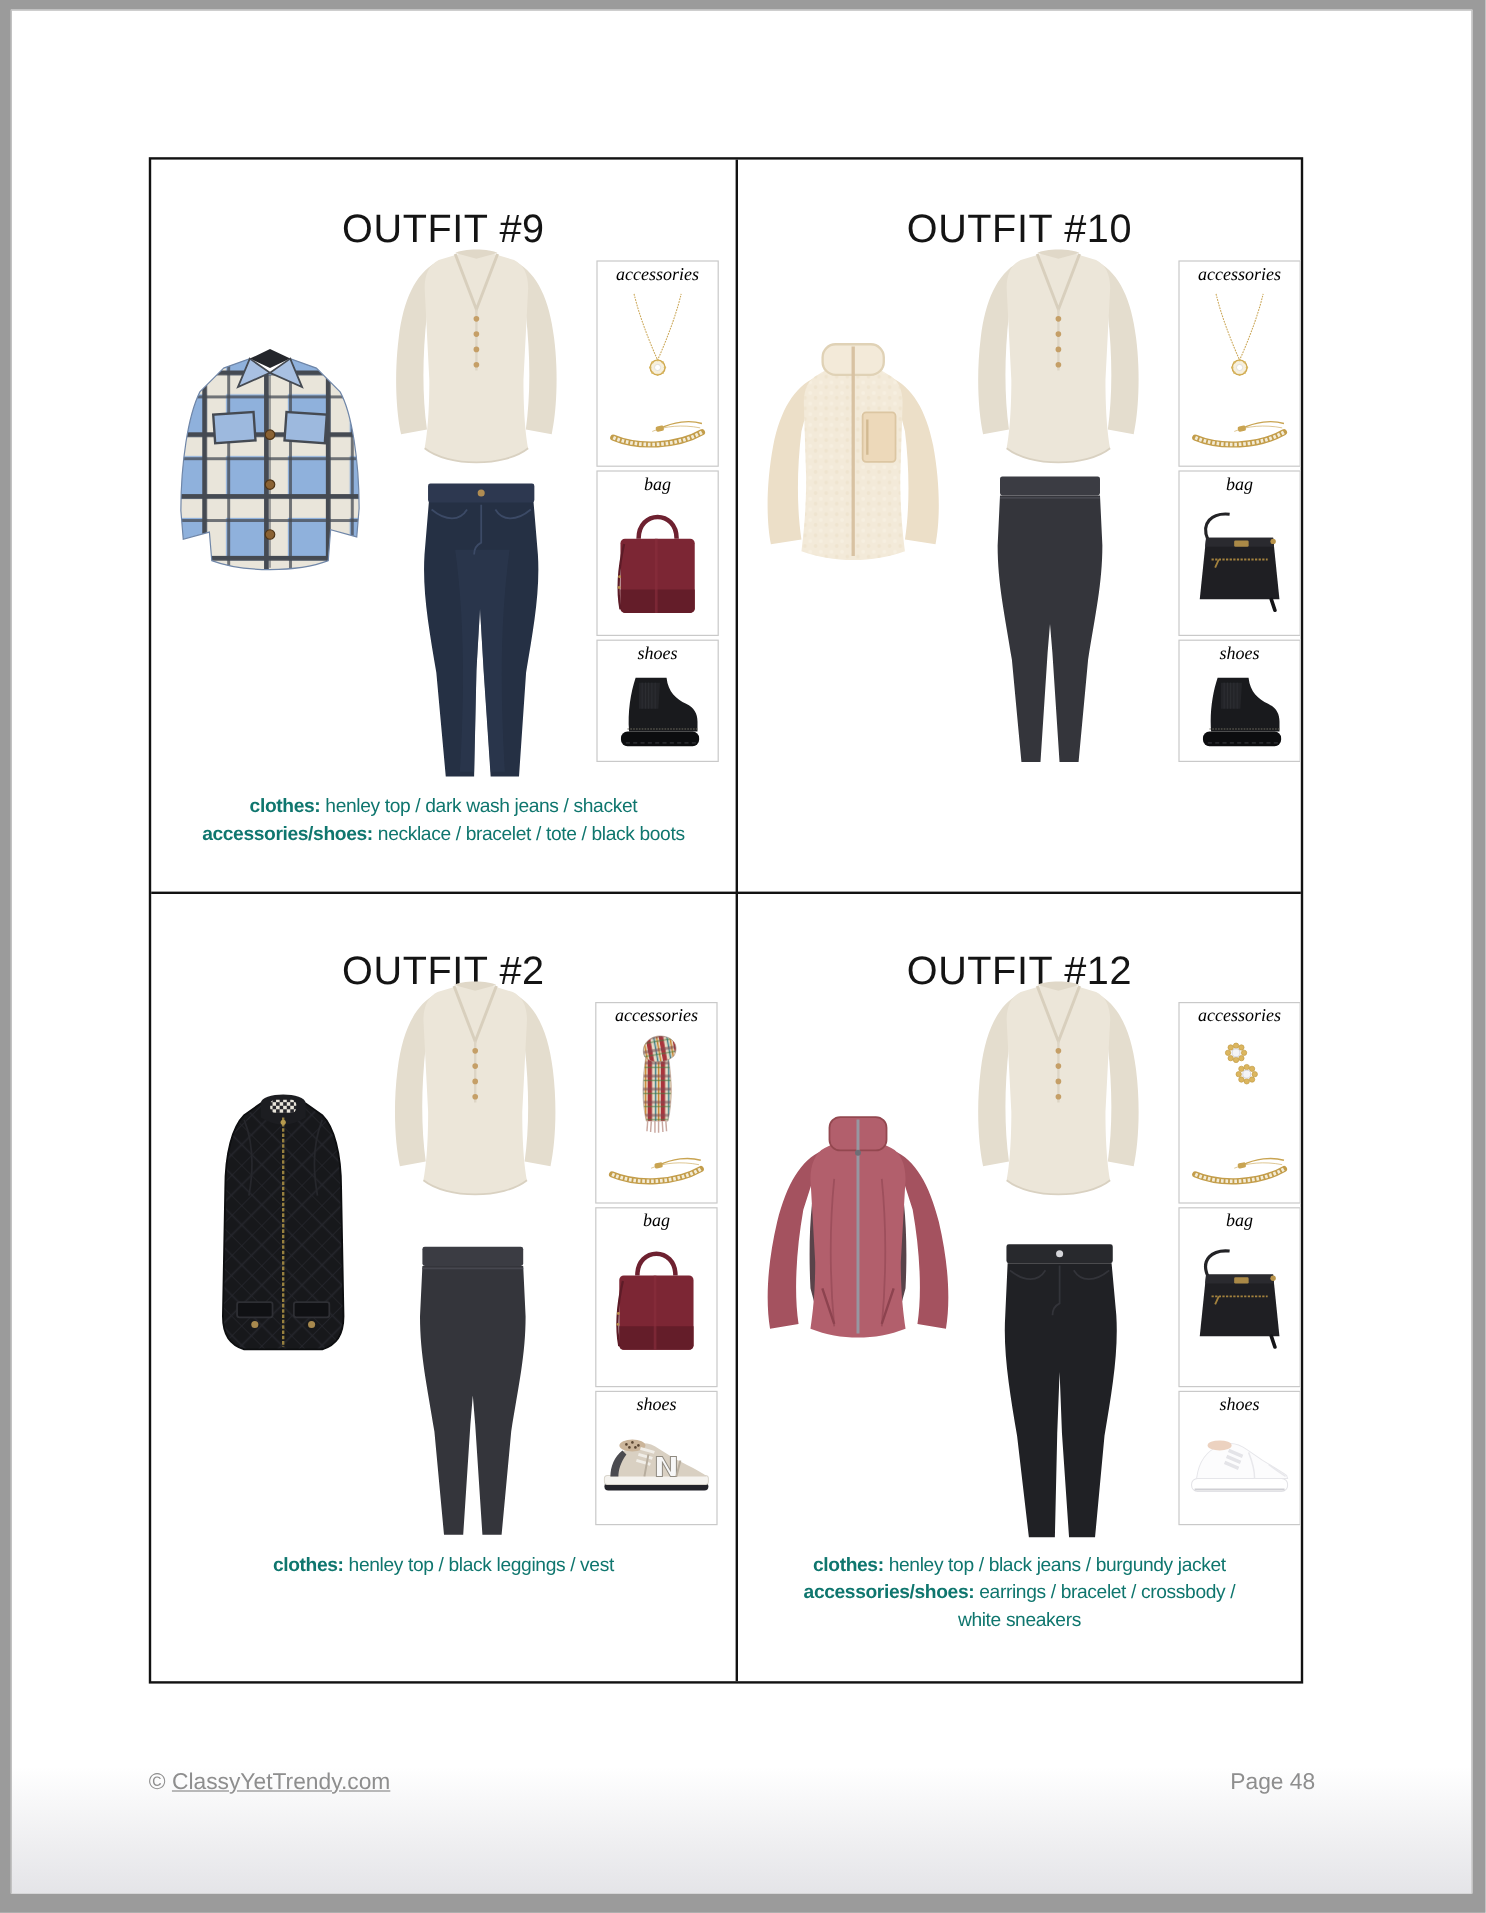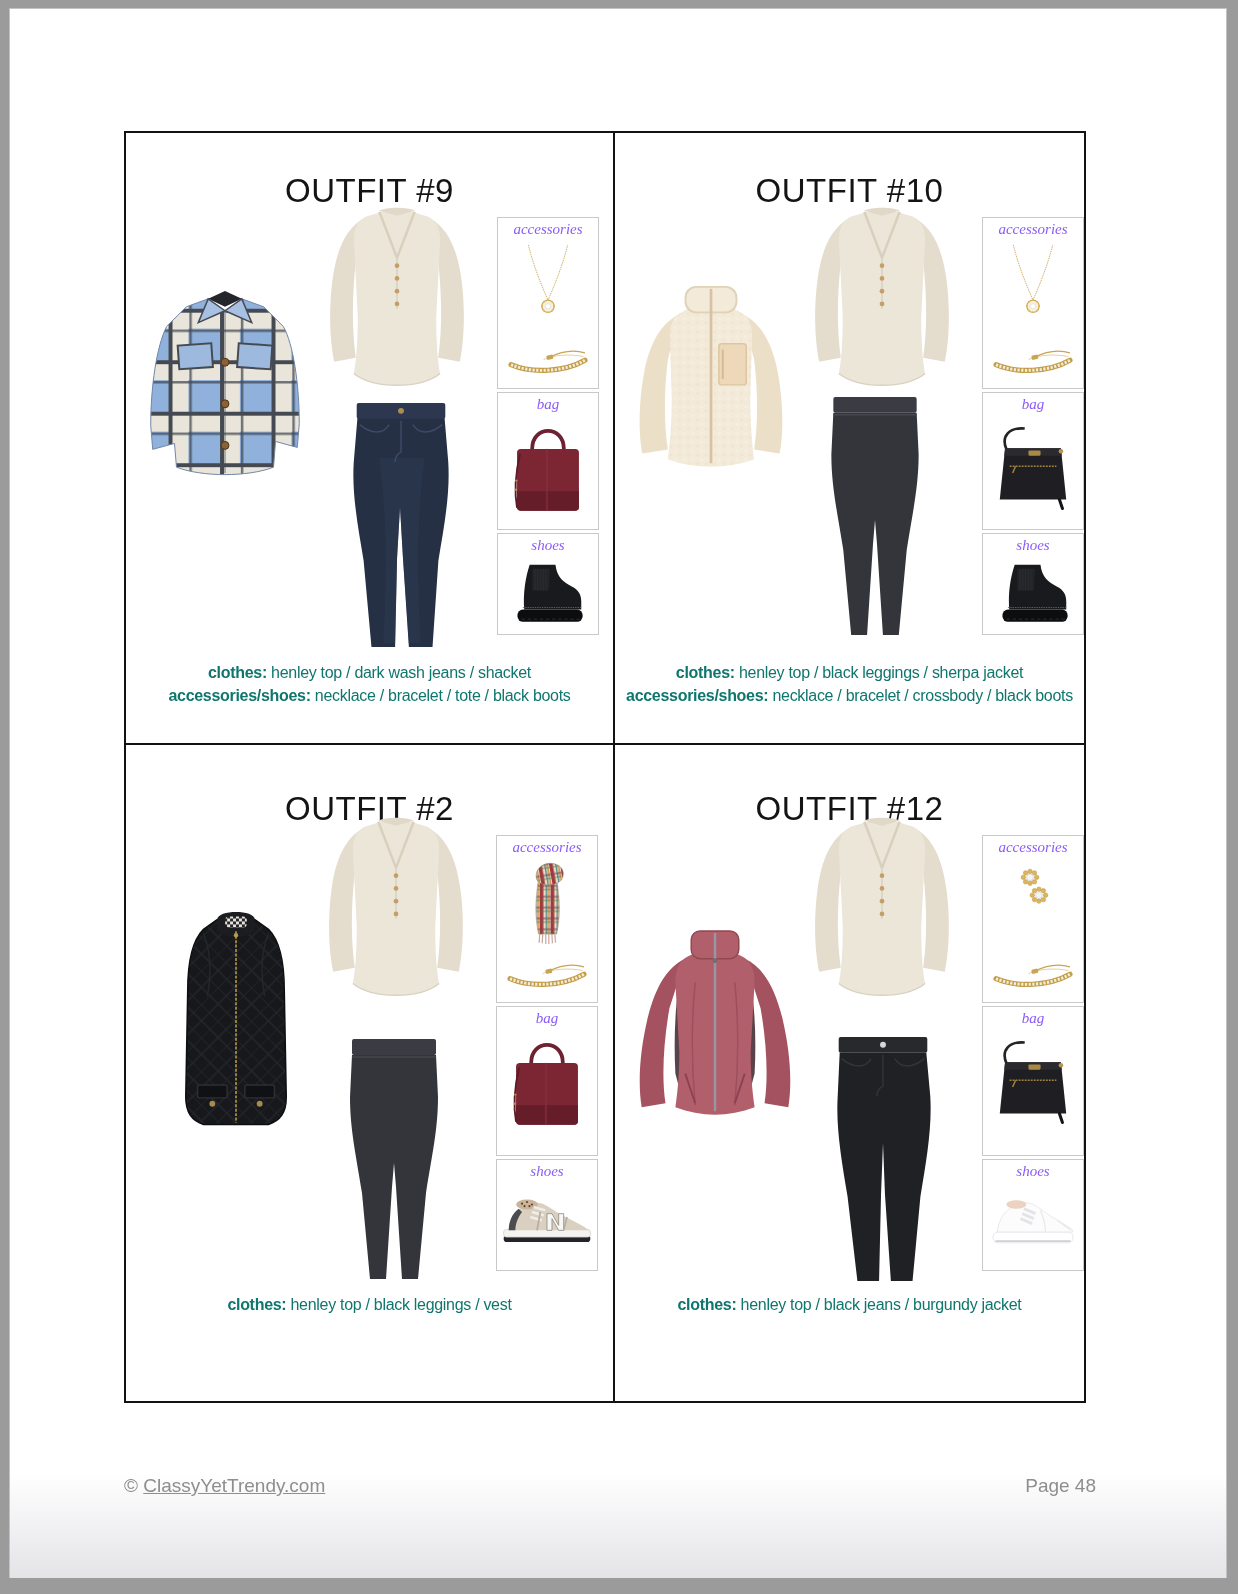--- a/index.html
+++ b/index.html
@@ -17,21 +17,21 @@
   .card.cleft{border-right:2px solid #121212;}
   .card.ctop{border-bottom:2px solid #121212;}
   .title{position:absolute;left:0;right:0;text-align:center;font-size:33px;letter-spacing:0.5px;
          color:#141414;font-weight:400;}
   .row1 .title{top:12px;} .row2 .title{top:18px;}
   .g{position:absolute;}
   
   .stack{position:absolute;display:flex;flex-direction:column;gap:3px;width:102px;}
   .sbox{border:1px solid #c9c9c9;background:#fff;box-sizing:border-box;display:flex;
         flex-direction:column;align-items:center;}
-  .slabel{font-family:"Liberation Serif",serif;font-style:italic;font-size:15px;color:#8b5cf6;
+  .slabel{font-family:"Liberation Serif",serif;font-style:italic;font-size:15px;color:#000000;
         margin-top:2px;line-height:1.2;}
   .row1 .box-acc{height:172px;} .row1 .box-bag{height:138px;} .row1 .box-shoes{height:102px;}
   .row2 .box-acc{height:168px;} .row2 .box-bag{height:150px;} .row2 .box-shoes{height:112px;}
   .img-necklace{width:72px;height:92px;margin-top:2px;}
   .img-bracelet{width:88px;height:34px;margin-top:auto;margin-bottom:10px;}
   .img-scarf{width:66px;height:92px;margin-top:2px;}
   .img-earrings{width:54px;height:46px;margin-top:8px;}
   .img-bag{width:80px;height:104px;margin-top:2px;}
   .img-boots{width:88px;height:76px;margin-top:4px;}
   .img-sneaker{width:94px;height:60px;margin-top:12px;}
@@ -364,24 +364,20 @@
               <use href="#sym-crossbody"></use>
             </svg>
         </div>
         <div class="sbox box-shoes">
           <div class="slabel">shoes</div>
           <svg class="img-boots">
               <use href="#sym-boots"></use>
             </svg>
         </div>
       </div>
-      <div class="cap">
-        <div class="cap-line"><b>clothes:</b> <span class="txt">henley top / black leggings / sherpa jacket</span></div>
-        <div class="cap-line"><b>accessories/shoes:</b> <span class="txt">necklace / bracelet / crossbody / black boots</span></div>
-      </div>
     </section>
 
     <section class="card row2 cleft">
       <h2 class="title">OUTFIT #2</h2>
       <svg class="g" style="left:42px;top:158px;width:136px;height:236px">
           <use href="#sym-vest"></use>
         </svg>
       <svg class="g" style="left:183px;top:64px;width:174px;height:202px">
           <use href="#sym-henley"></use>
         </svg>
@@ -445,20 +441,22 @@
         </div>
         <div class="sbox box-shoes">
           <div class="slabel">shoes</div>
           <svg class="img-sneaker">
               <use href="#sym-whitesneaker"></use>
             </svg>
         </div>
       </div>
       <div class="cap">
         <div class="cap-line"><b>clothes:</b> <span class="txt">henley top / black jeans / burgundy jacket</span></div>
+        <div class="cap-line"><b>accessories/shoes:</b> <span class="txt">earrings / bracelet / crossbody /
+white sneakers</span></div>
       </div>
     </section>
 
   </div>
 
   <div class="footer">
     <span><span>©</span> <a>ClassyYetTrendy.com</a></span>
     <span>Page 48</span>
   </div>
 </div>

